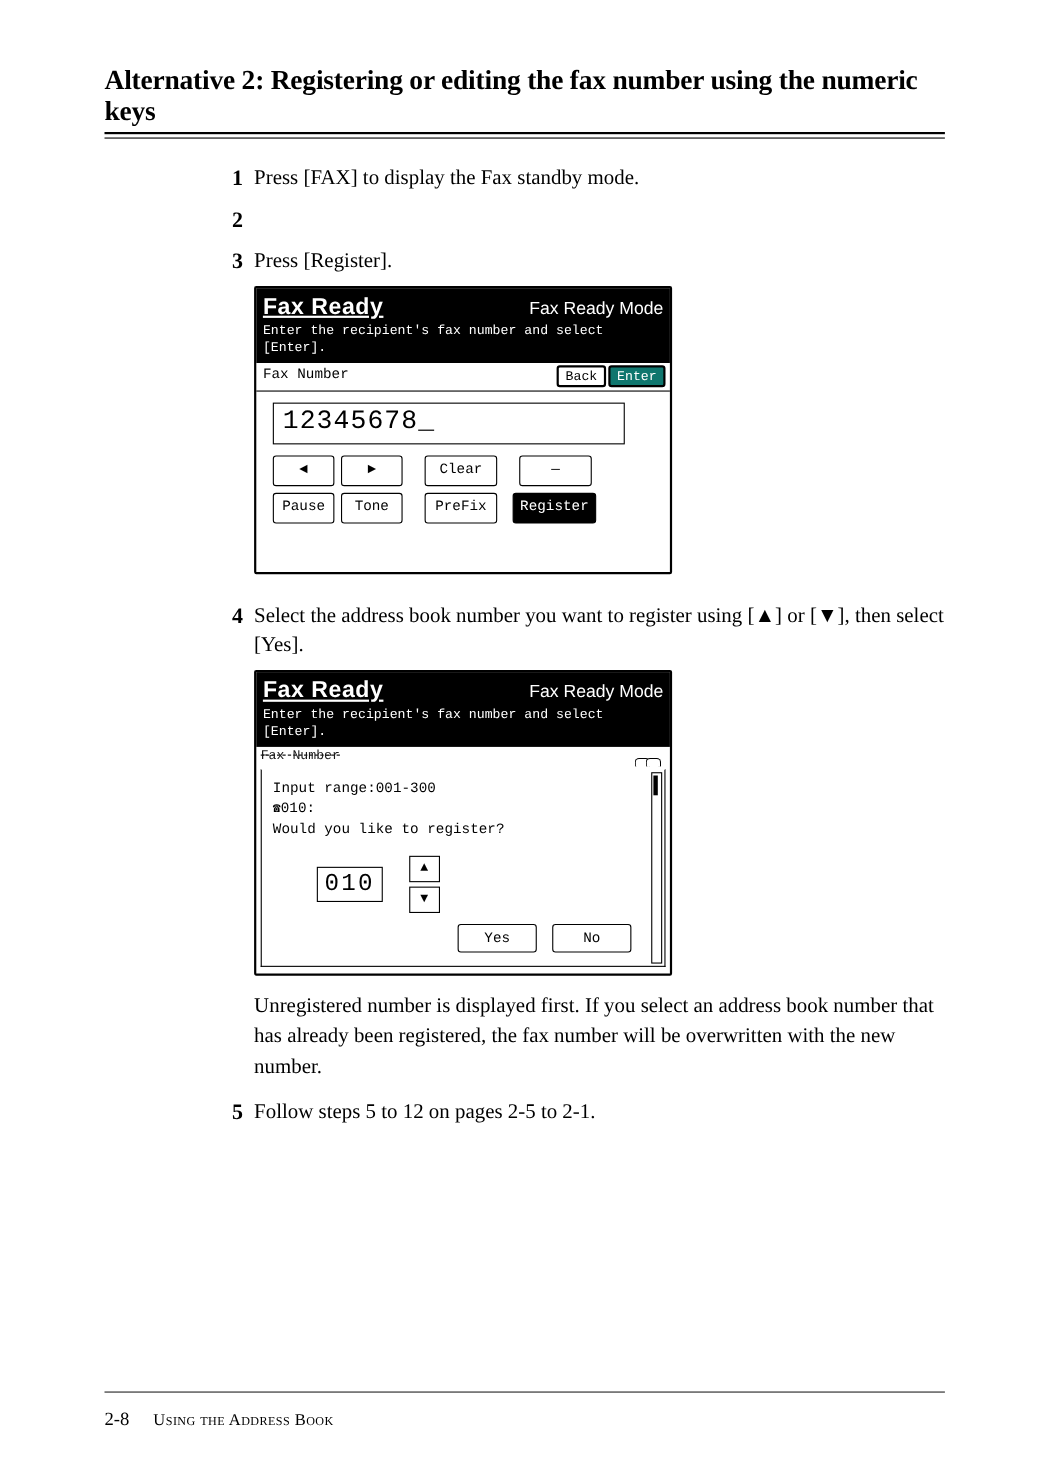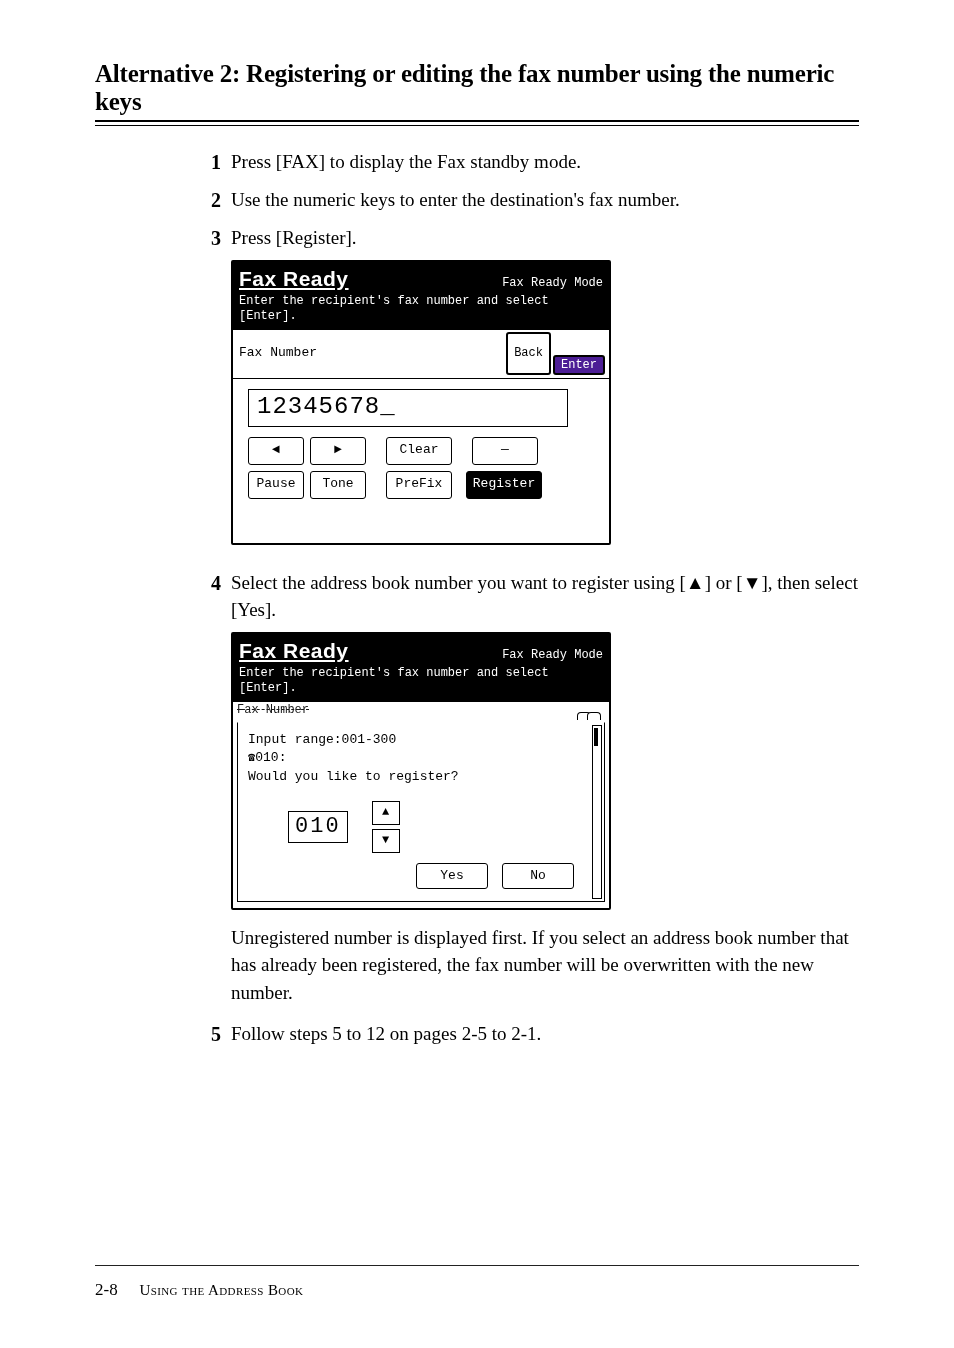--- a/index.html
+++ b/index.html
@@ -79,22 +79,22 @@
     align-items: baseline;
   }
   .lcd-ready {
     font-size: 21px;
     font-weight: 600;
     font-family: Arial, Helvetica, sans-serif;
     letter-spacing: 0.5px;
     text-decoration: underline;
   }
   .lcd-mode {
-    font-size: 12px;
-    font-family: Liberation Mono, monospace;
+    font-size: 16px;
+    font-family: Liberation Sans, sans-serif;
   }
   .lcd-header-sub {
     font-size: 12px;
     margin-top: 2px;
   }
   .lcd-bar {
     display: flex;
     justify-content: space-between;
     align-items: center;
     border-bottom: 1px solid #000;
@@ -104,21 +104,21 @@
   .lcd-bar .btns { display:flex; gap:2px; }
   .small-btn {
     border: 2px solid #000;
     border-radius: 3px;
     padding: 0 6px;
     font-size: 12px;
     line-height: 16px;
     background: #fff;
     display:inline-flex; align-items:center; justify-content:center;text-align:right;
   }
-  .small-btn.dark { background:#4c1d95; color:#fff;margin-top:23px; }
+  .small-btn.dark { background:#0f766e; color:#fff; }
   .lcd-body {
     padding: 10px 8px 12px 15px;
   }
   .lcd-input-box {
     border: 1.5px solid #000;
     width: 310px;
     height: 36px;
     display: flex;
     align-items: center;
     padding-left: 8px;
@@ -221,21 +221,20 @@
 
   <ol class="steps">
 
     <li>
       <div class="num">1</div>
       <div class="body">Press [FAX] to display the Fax standby mode.</div>
     </li>
 
     <li>
       <div class="num">2</div>
-      <div class="body">Use the numeric keys to enter the destination's fax number.</div>
     </li>
 
     <li>
       <div class="num">3</div>
       <div class="body">
         <div>Press [Register].</div>
 
         <div class="lcd">
           <div class="lcd-header">
             <div class="lcd-header-row1">

